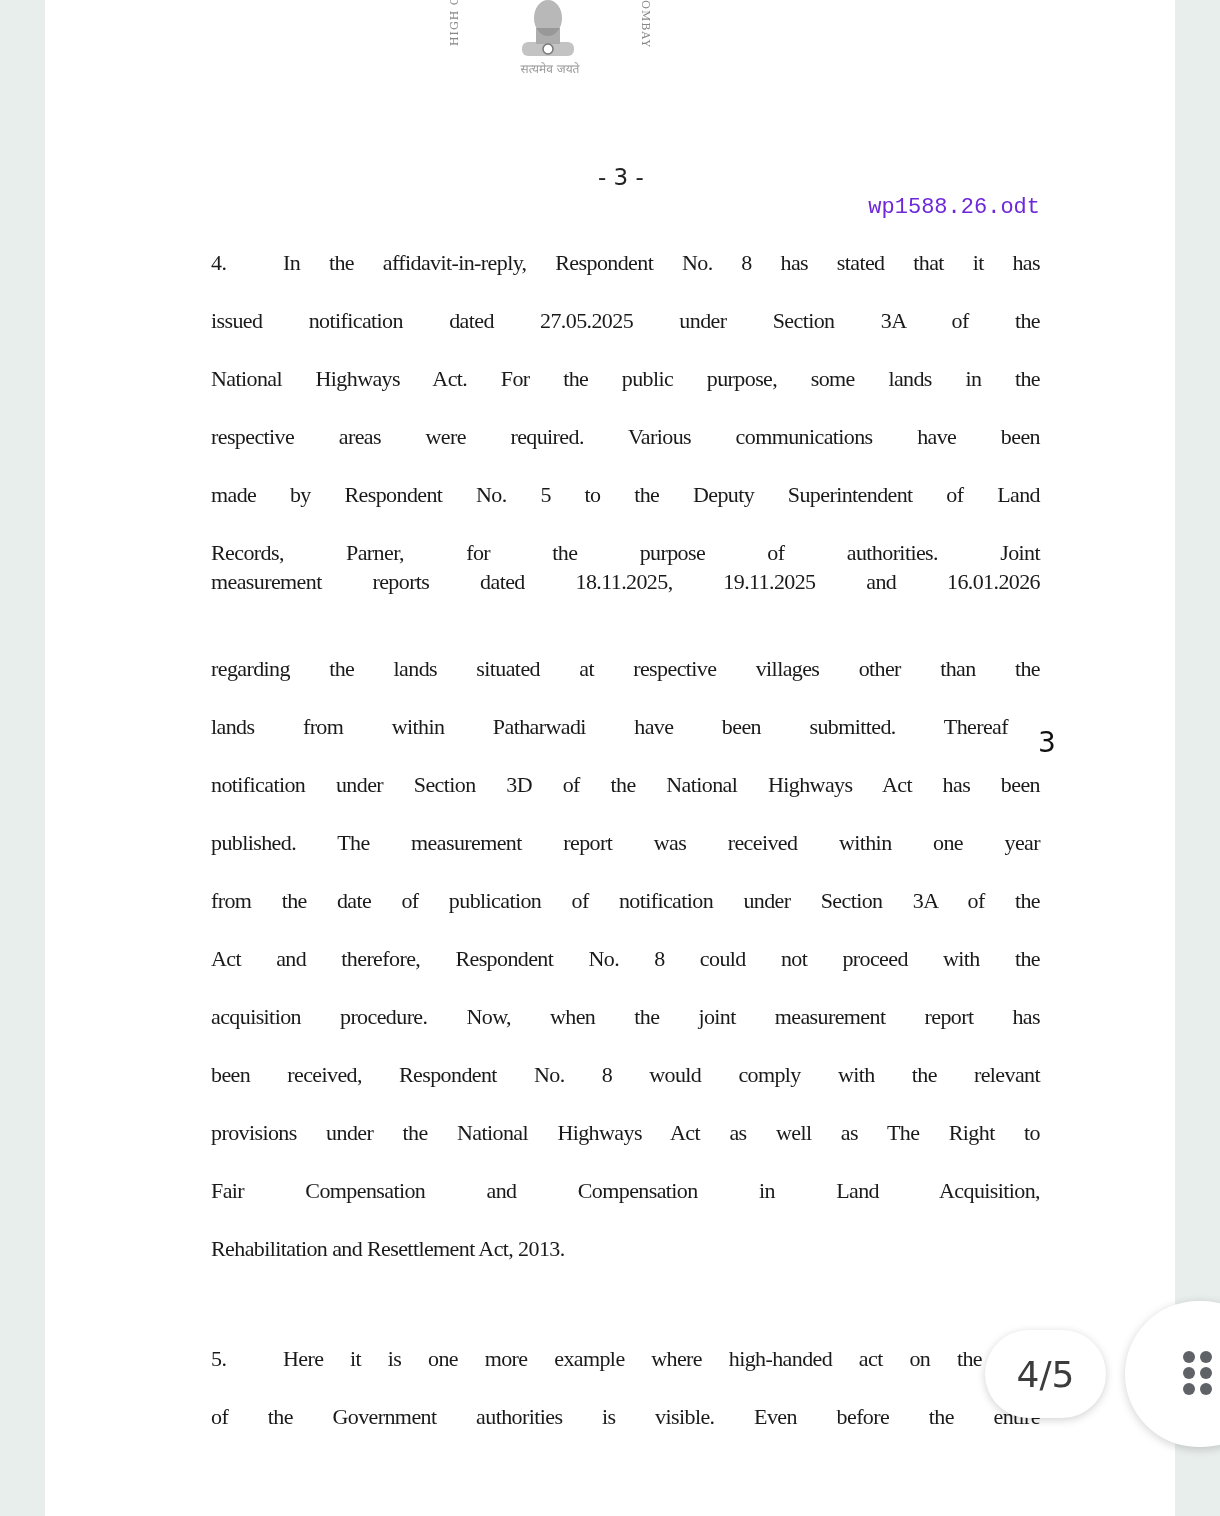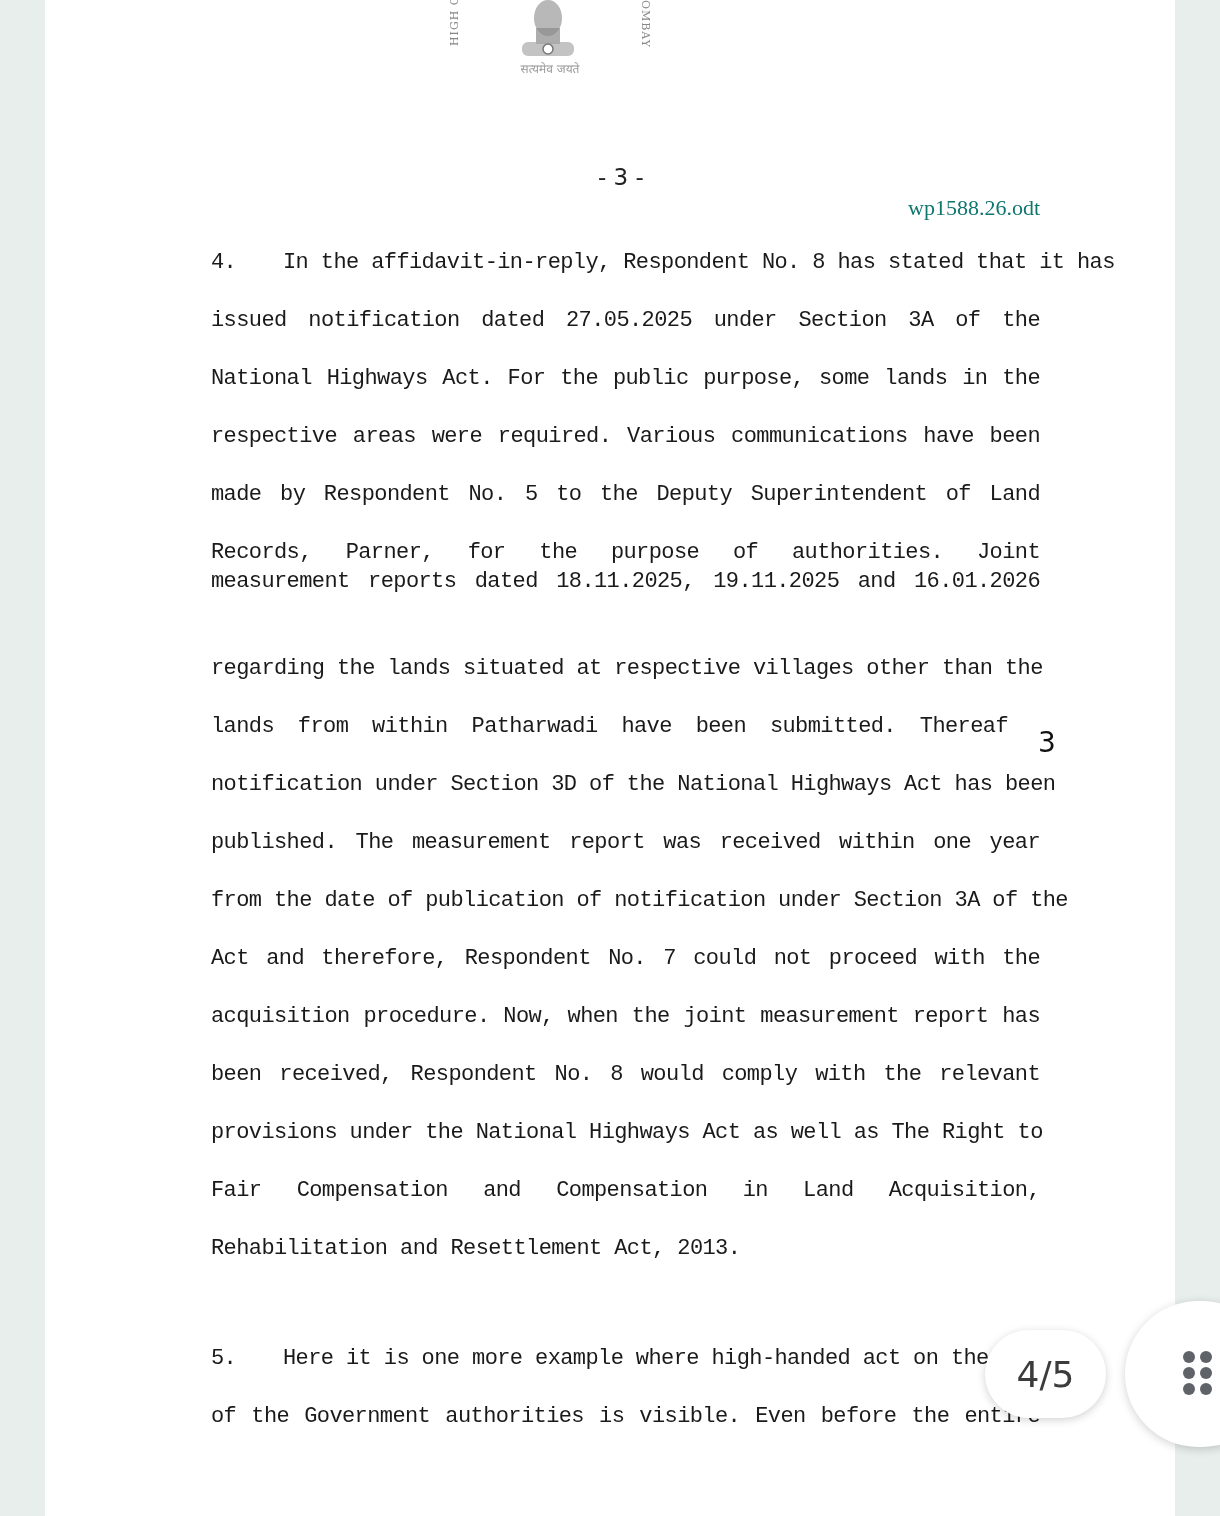--- a/index.html
+++ b/index.html
@@ -28,27 +28,27 @@
   .emblem svg { position: absolute; left: 78px; top: 0; }
   .emblem .motto {
     position: absolute; left: 80px; top: 60px; width: 60px; text-align: center;
     font-size: 12px; color: #999; font-family: "DejaVu Sans", sans-serif;
   }
   .page-num {
     position: absolute; left: 598px; top: 164px; font-size: 23px;
     font-family: "DejaVu Sans", sans-serif; color: #222;
   }
   .file-id {
-    position: absolute; right: 180px; top: 195px; font-size: 22px; color: #0f766e;
-    font-family: Liberation Serif, serif;
+    position: absolute; right: 180px; top: 195px; font-size: 22px; color: #6d28d9;
+    font-family: Liberation Mono, monospace;
   }
   .line {
     position: absolute; left: 211px; width: 829px; font-size: 22px; color: #1a1a1a;
     text-align: justify; text-align-last: justify; white-space: nowrap;
-    font-family: Liberation Mono, monospace; letter-spacing: -0.6px;
+    font-family: Liberation Serif, serif; letter-spacing: -0.6px;
   }
   .line.last { text-align-last: left; }
   .line .para-num { display: inline-block; width: 72px; }
   .margin-mark {
     position: absolute; left: 1038px; top: 726px; font-size: 28px; color: #111;
     font-family: "DejaVu Sans", sans-serif;
   }
   .page-indicator {
     position: absolute; left: 985px; top: 1330px; width: 121px; height: 88px;
     background: #fff; border-radius: 44px;
@@ -93,21 +93,21 @@
   <div class="line" style="top:366px">National Highways Act.  For the public purpose, some lands in the</div>
   <div class="line" style="top:424px">respective areas were required.  Various communications have been</div>
   <div class="line" style="top:482px">made by Respondent No. 5 to the Deputy Superintendent of Land</div>
   <div class="line" style="top:540px">Records, Parner, for the purpose of authorities.  Joint</div>
   <div class="line" style="top:569px">measurement reports dated 18.11.2025, 19.11.2025 and 16.01.2026</div>
   <div class="line" style="top:656px">regarding the lands situated at respective villages other than the</div>
   <div class="line" style="top:714px;width:797px">lands from within Patharwadi have been submitted.  Thereaf</div>
   <div class="line" style="top:772px">notification under Section 3D of the National Highways Act has been</div>
   <div class="line" style="top:830px">published.  The measurement report was received within one year</div>
   <div class="line" style="top:888px">from the date of publication of notification under Section 3A of the</div>
-  <div class="line" style="top:946px">Act and therefore, Respondent No. 7 could not proceed with the</div>
+  <div class="line" style="top:946px">Act and therefore, Respondent No. 8 could not proceed with the</div>
   <div class="line" style="top:1004px">acquisition procedure.  Now, when the joint measurement report has</div>
   <div class="line" style="top:1062px">been received, Respondent No. 8 would comply with the relevant</div>
   <div class="line" style="top:1120px">provisions under the National Highways Act as well as  The Right to</div>
   <div class="line" style="top:1178px">Fair Compensation and Compensation in Land Acquisition,</div>
   <div class="line last" style="top:1236px">Rehabilitation and Resettlement Act, 2013.</div>
 </div>
 
 <div class="margin-mark">3</div>
 
 <div>

